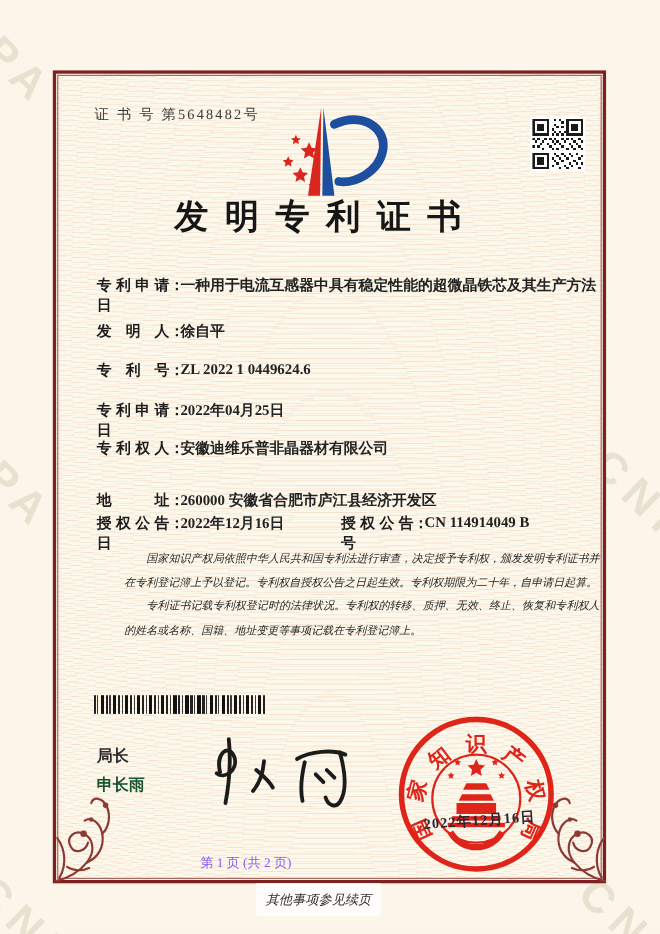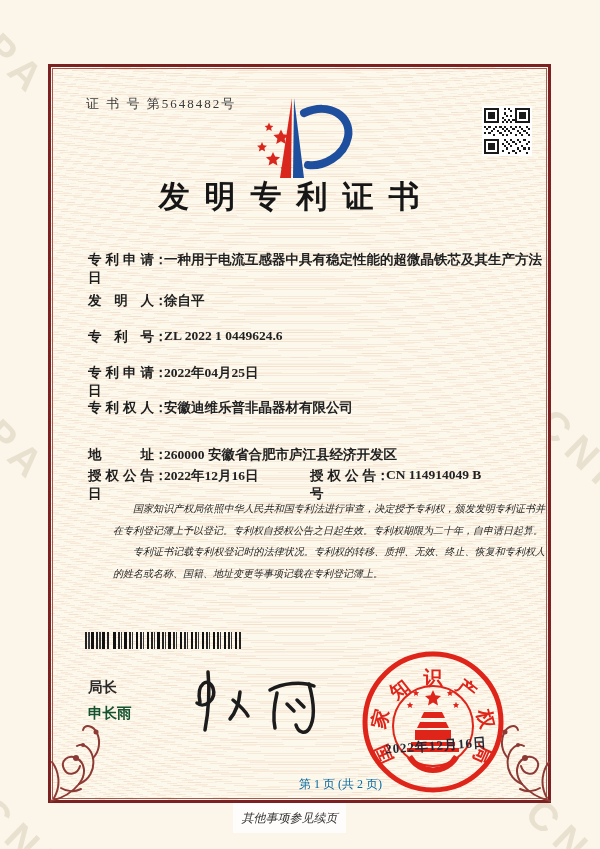--- a/index.html
+++ b/index.html
@@ -54,22 +54,22 @@
                font-weight:700;font-size:14.5px;color:#14532d;}
   .signature{position:absolute;left:178px;top:664px;}
 
   .seal{position:absolute;left:361px;top:650px;width:144px;height:144px;z-index:7;}
   .seal svg{position:absolute;left:0;top:0;}
   .seal-ch{position:absolute;left:50%;top:50%;width:20px;margin-left:-10px;text-align:center;
            font-weight:700;font-size:19px;color:#df241a;line-height:20px;}
   .seal-date{position:absolute;left:366px;top:737px;width:140px;text-align:center;z-index:8;
              font-weight:700;font-size:13px;color:#232633;transform:rotate(-4deg);letter-spacing:1px;}
 
-  .page-ind{position:absolute;left:182px;top:776px;width:200px;text-align:right;
-            font-size:12px;color:#0369a1;z-index:6;}
+  .page-ind{position:absolute;left:182px;top:776px;width:200px;text-align:left;
+            font-size:12px;color:#8b5cf6;z-index:6;}
 
   .cont-note{position:absolute;left:233px;top:803px;width:113px;height:30px;background:#fffdfb;
              z-index:6;text-align:center;line-height:30px;font-size:12px;font-style:italic;color:#333;}
 </style>
 </head>
 <body>
 
 <div class="page">
 
   <span class="wm" style="left:-62px;top:-42px;">CNIPA</span>

